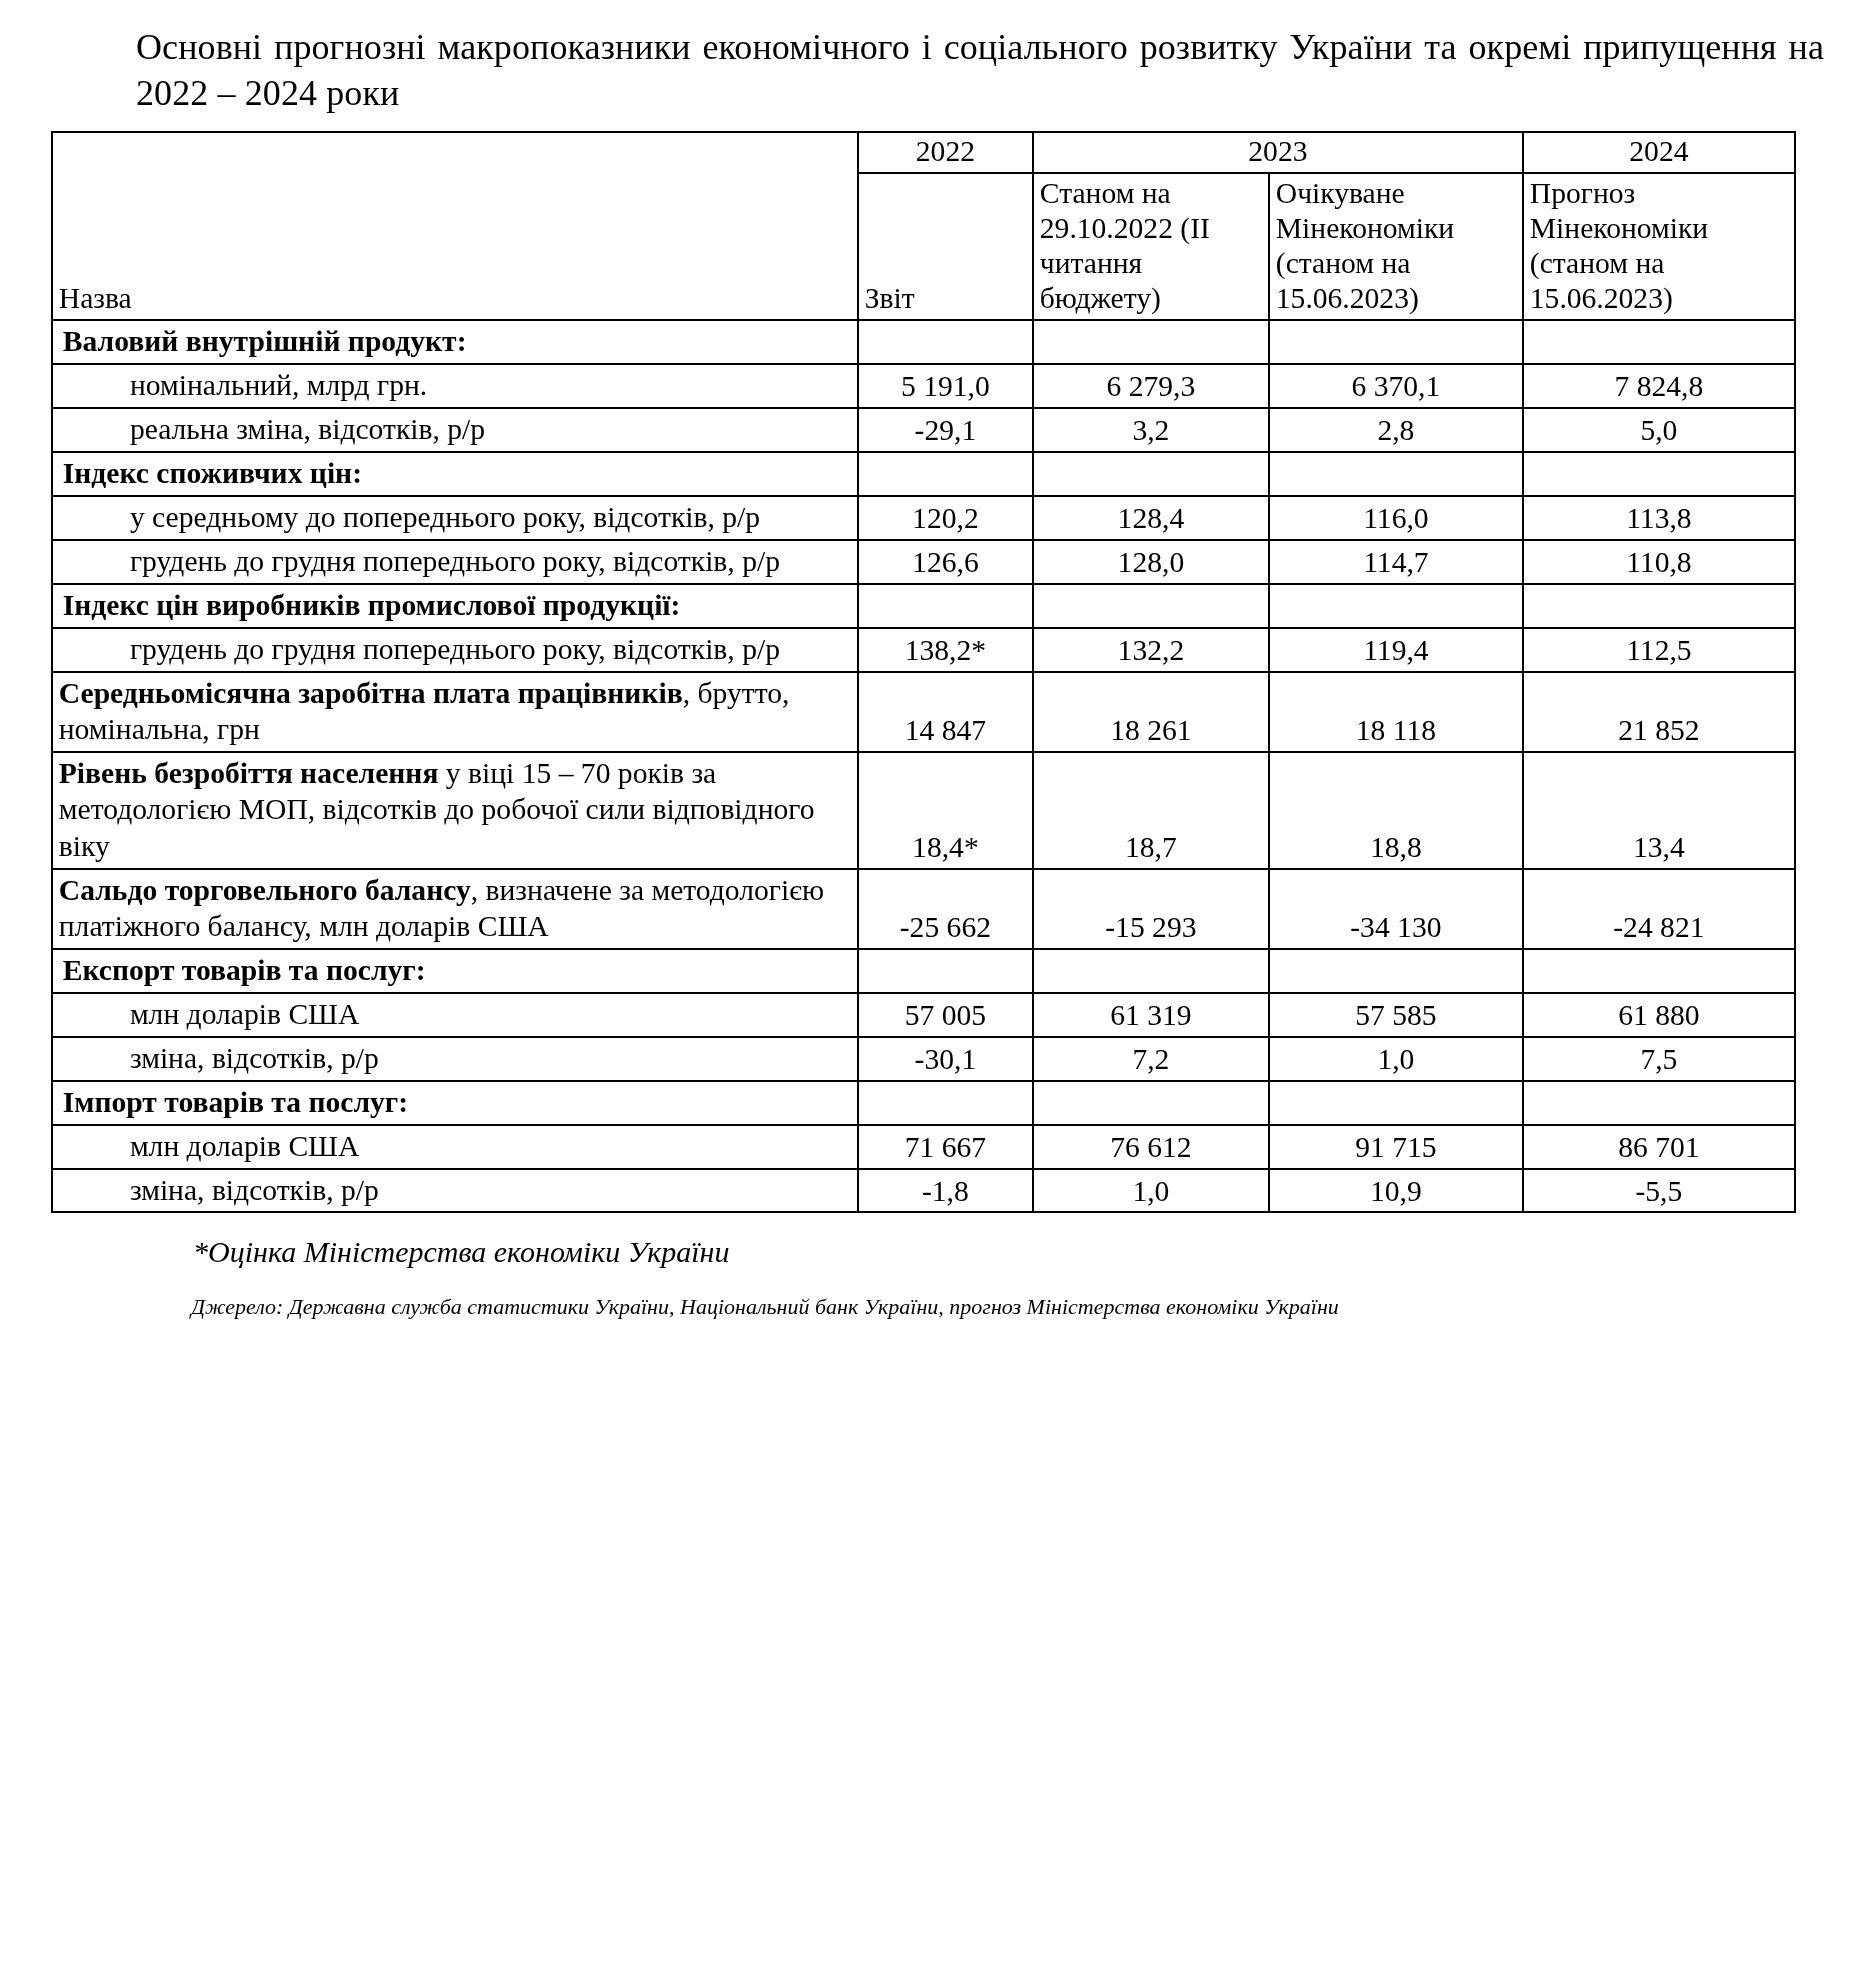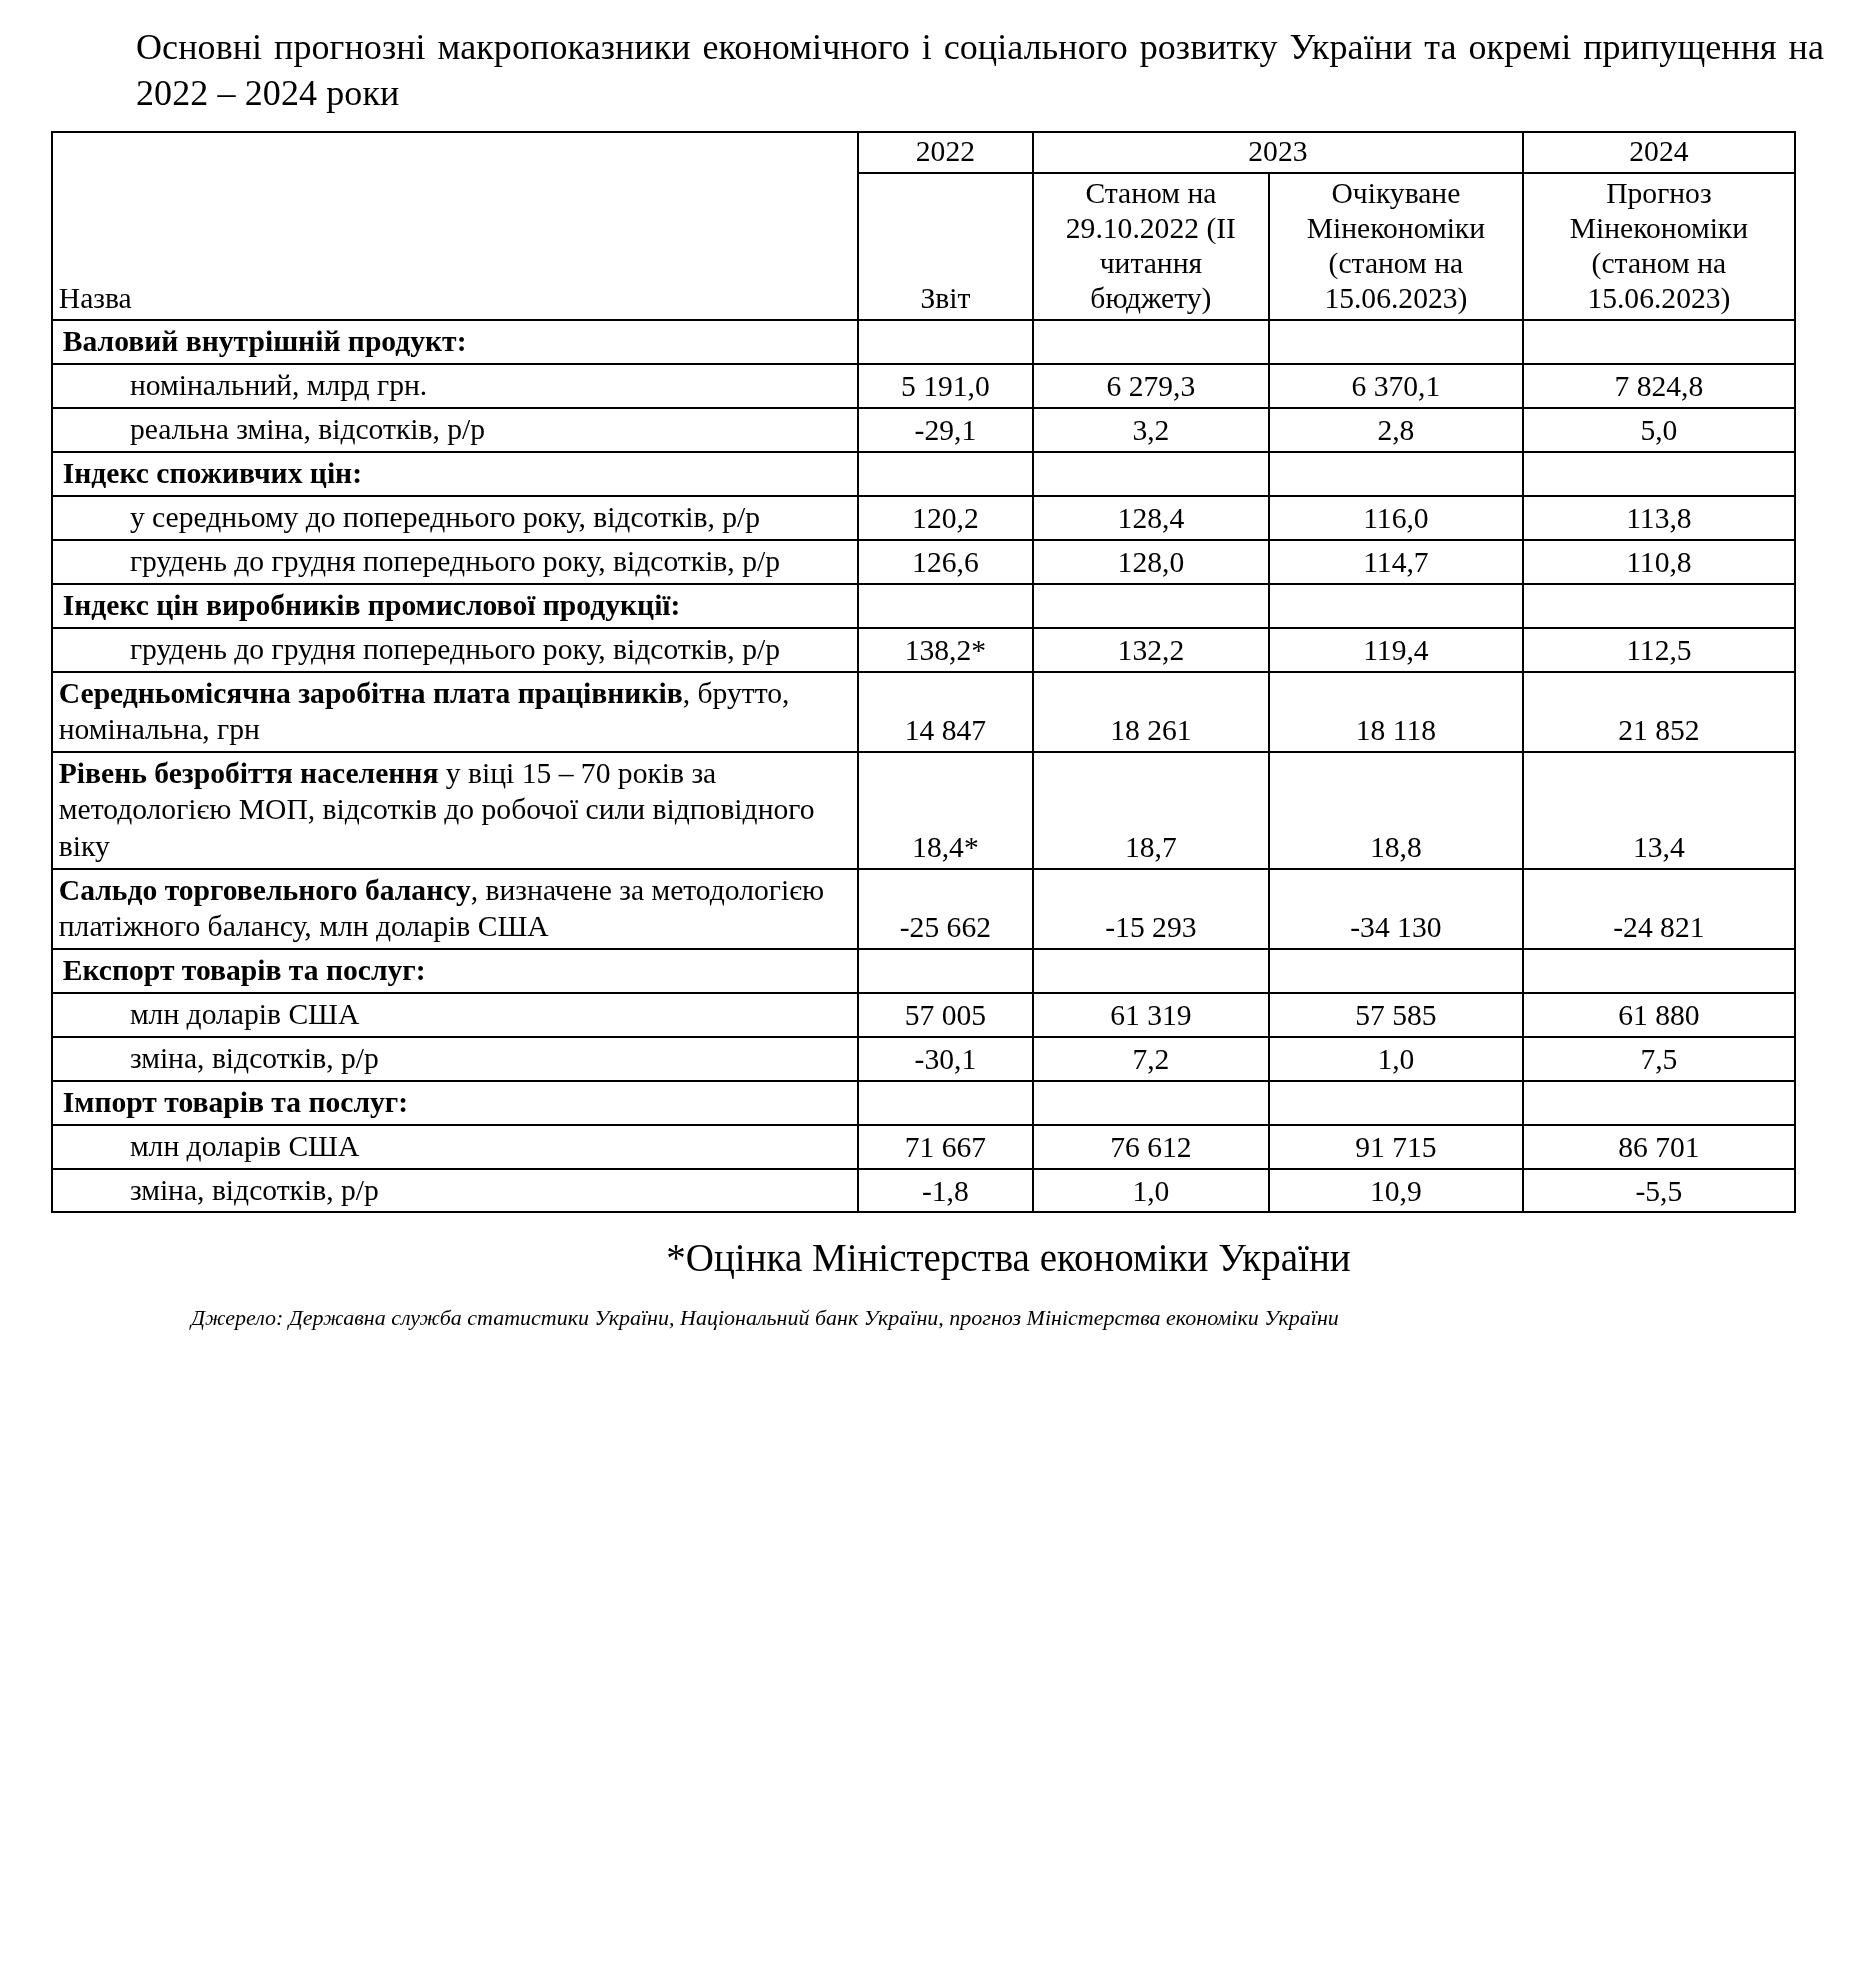--- a/index.html
+++ b/index.html
@@ -50,21 +50,20 @@
   .col-y4    { width: 272px; }
 
   .hdr-year {
     text-align: center;
     vertical-align: middle;
     padding: 5.9px 3.9px 7.9px 3.9px;
     font-size: 30.5px;
     margin-top: 32px;
   }
   .hdr-sub {
-    text-align: center;
     vertical-align: middle;
     line-height: 1.18;
     padding: 5.9px 5.9px 7.9px 5.9px;
     font-size: 28.6px;
     border-radius: 32px;
   }
   .hdr-name {
     text-align: left;
     vertical-align: middle;
     font-size: 30.5px;
@@ -82,24 +81,24 @@
   }
   td.name.indent {
     padding-left: 77px;
   }
   td.name .b { font-weight: bold; }
   td.val {
     text-align: center;
     vertical-align: bottom;
   }
   .footnote {
-    font-size: 39px;
+    font-style: italic;
+    font-size: 30px;
     margin: 21.7px 0 0 0;
     padding-left: 148px;
-    text-align: center;
   }
   .source {
     font-style: italic;
     font-size: 22px;
     margin: 24px 0 0 0;
     padding-left: 0;
     line-height: 1.30;
     text-align: justify;
     text-align-last: left;
   }

